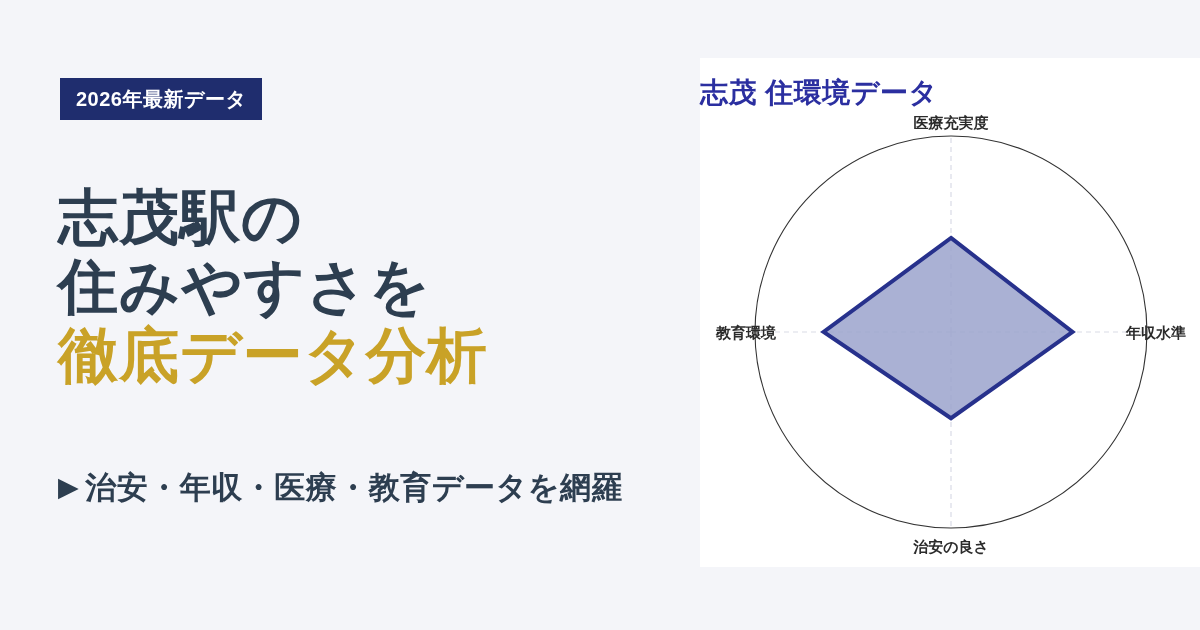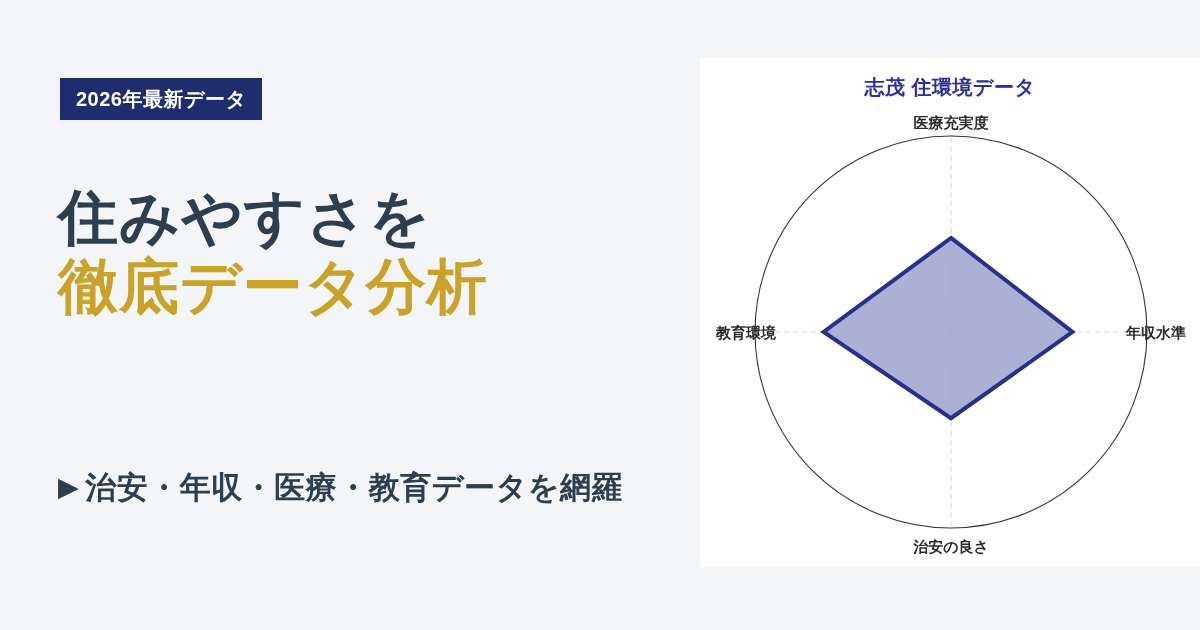--- a/index.html
+++ b/index.html
@@ -76,22 +76,21 @@
   
   .chart-panel {
     position:absolute;
     left:700px; top:58px;
     width:500px; height:509px;
     background:#ffffff;
   }
   .chart-title {
     position:absolute;
     top:16px; left:0; right:0;
-    text-align:center;
-    font-size:20px;
+    font-size:28px;
     font-weight:bold;
     color:#2b2fa0;
     letter-spacing:0.5px;
   }
   .radar-svg {
     position:absolute;
     left:0; top:0;
     width:500px; height:509px;
   }
   .axis-label {
@@ -102,20 +101,21 @@
   }
 </style>
 </head>
 <body>
 
 <div class="left-col">
 
   <div class="badge">2026年最新データ</div>
 
   <div class="headline">
+    <div class="headline-line hl-dark">志茂駅の</div>
     <div class="headline-line hl-dark">住みやすさを</div>
     <div class="headline-line hl-gold">徹底データ分析</div>
   </div>
 
   <div class="subtitle">
     <span class="sub-arrow">▶</span>
     <span>治安・年収・医療・教育データを網羅</span>
   </div>
 </div>
 

